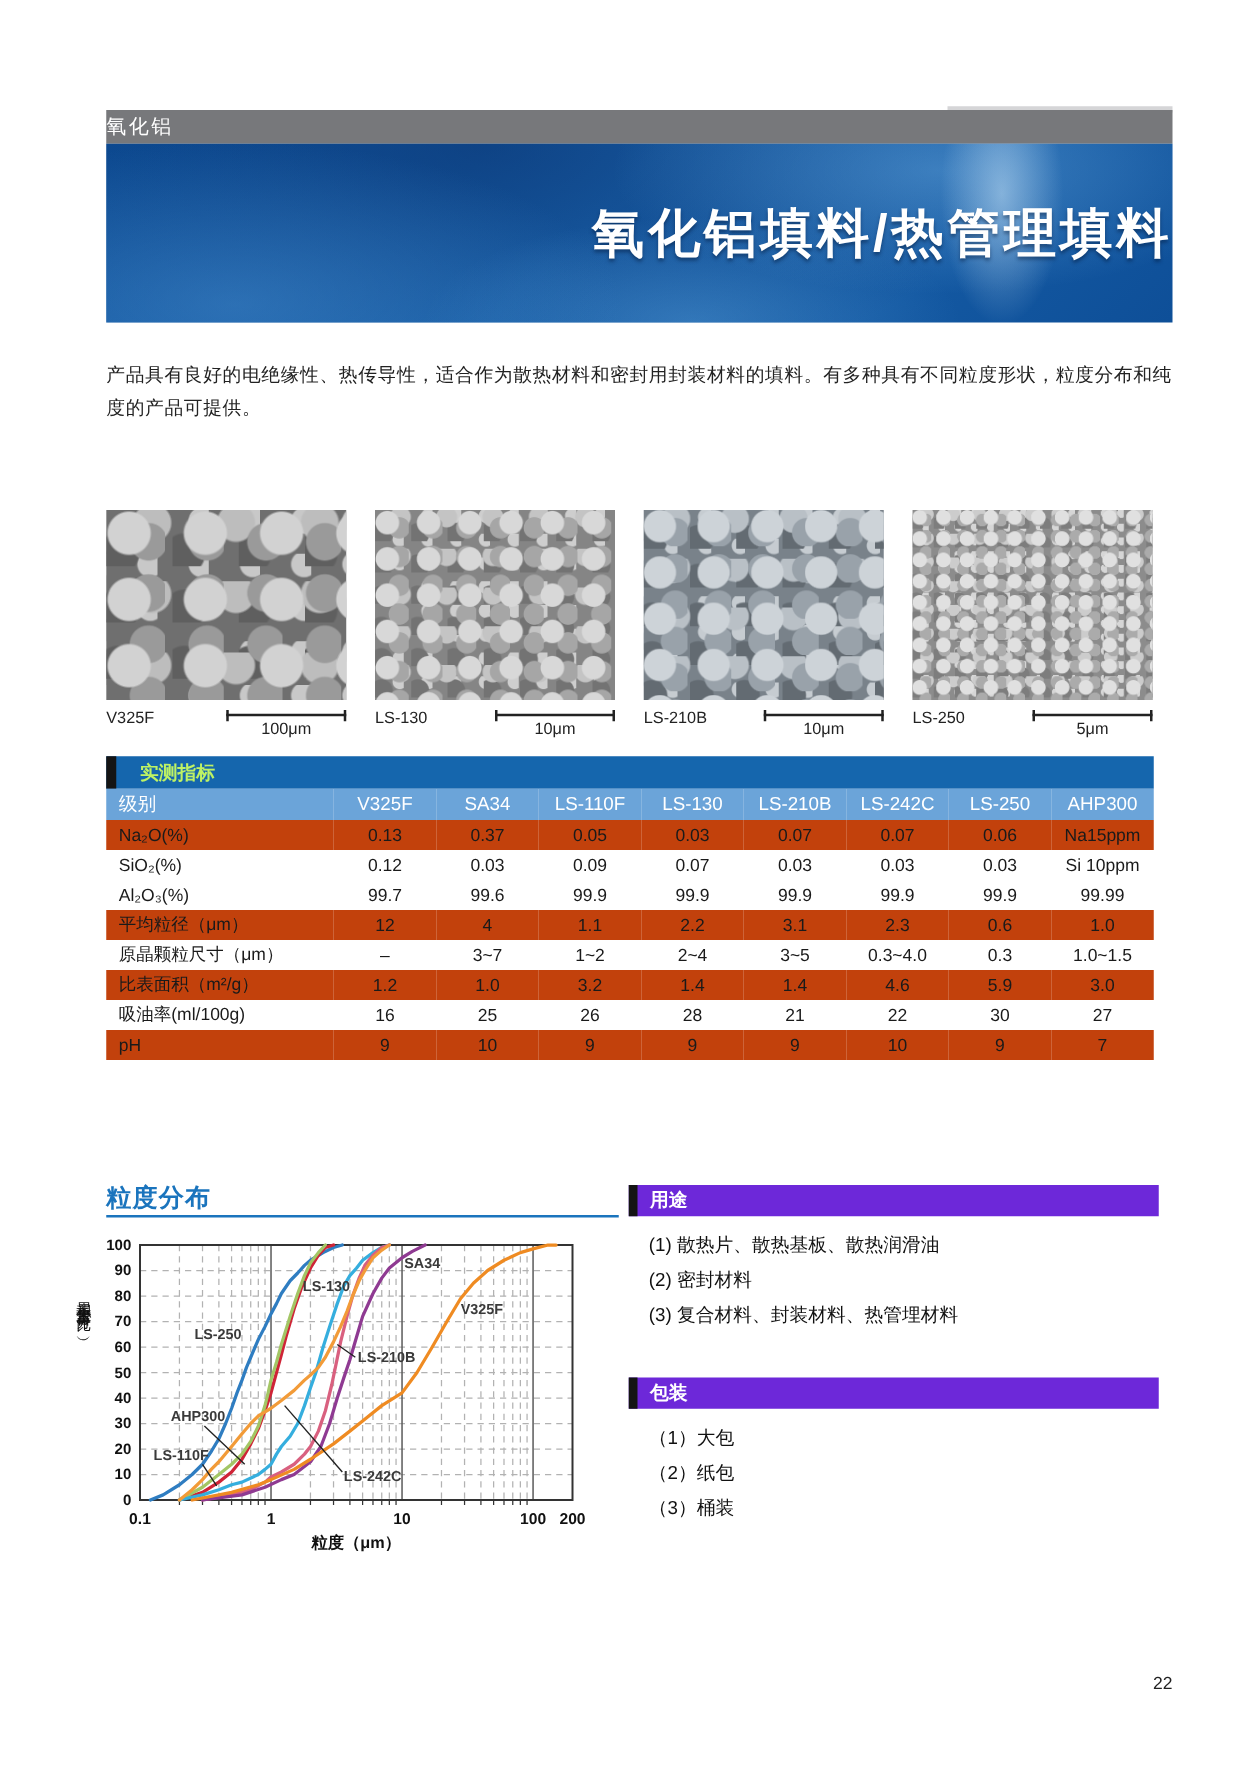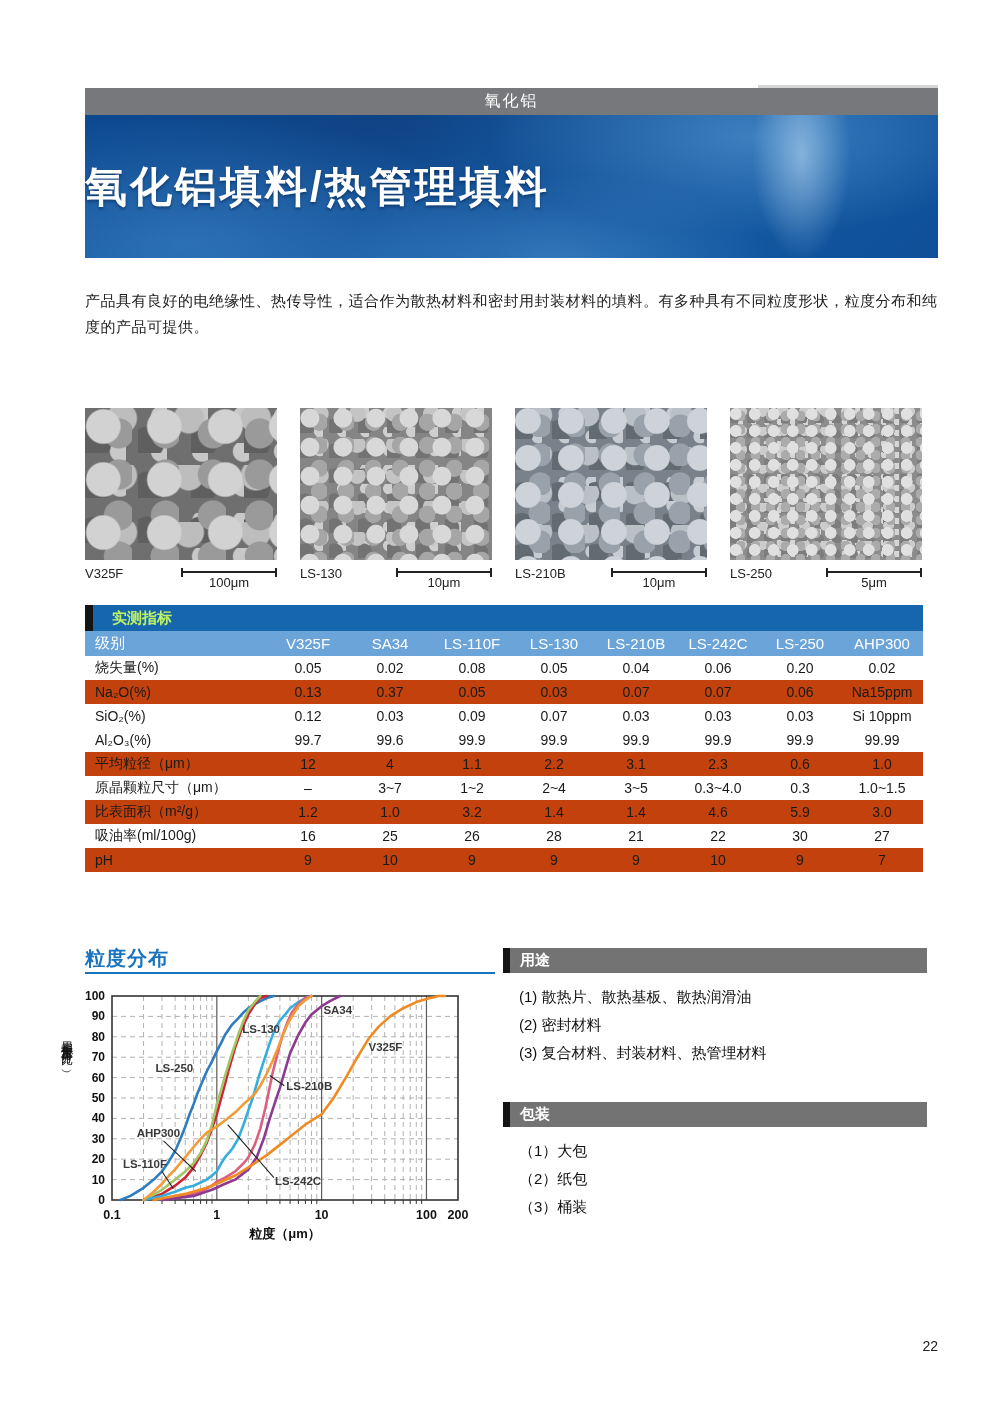--- a/index.html
+++ b/index.html
@@ -2,32 +2,32 @@
 <html><head>
 <meta charset="utf-8">
 <style>
   html,body{margin:0;padding:0;background:#ffffff;}
   body{font-family:"Liberation Sans","DejaVu Sans",sans-serif;color:#1a1a1a;}
   .page{position:relative;width:1000px;height:1415px;background:#fff;overflow:hidden;}
 
   
   .strip-light{position:absolute;left:758px;top:85px;width:180px;height:5px;background:#d5d5d7;}
   .topbar{position:absolute;left:85px;top:88px;width:853px;height:27px;background:#77787b;
-          display:flex;align-items:center;justify-content:center;color:#fff;font-size:16px;letter-spacing:2px;}
+          display:flex;align-items:center;color:#fff;font-size:16px;letter-spacing:2px;}
 
   
   .banner{position:absolute;left:85px;top:115px;width:853px;height:143px;
     background:
       radial-gradient(ellipse 70px 150px at 84% 28%, rgba(200,228,248,.55), transparent 70%),
       radial-gradient(ellipse 420px 160px at 78% 15%, rgba(110,175,228,.45), transparent 62%),
       radial-gradient(ellipse 500px 210px at 12% 90%, rgba(70,140,205,.5), transparent 62%),
       radial-gradient(ellipse 330px 130px at 55% 100%, rgba(95,165,222,.4), transparent 65%),
       radial-gradient(ellipse 600px 280px at 35% 0%, rgba(8,45,105,.55), transparent 72%),
       linear-gradient(135deg,#0d4e97 0%,#1a64ae 45%,#0e4f98 100%);
-    display:flex;align-items:center;justify-content:flex-start;}
+    display:flex;align-items:center;justify-content:flex-end;}
   .banner-title{color:#fff;font-size:42px;font-weight:bold;letter-spacing:3px;text-shadow:0 2px 3px rgba(0,20,50,.45);}
 
   
   .intro{position:absolute;left:85px;top:288px;width:853px;font-size:15px;line-height:1.75;letter-spacing:.5px;color:#222;}
 
   
   .sem-row{position:absolute;left:85px;top:408px;width:853px;display:flex;gap:23px;}
   .sem-tile{width:192px;}
   .sem-img{width:192px;height:152px;background-color:#7c7c7c;}
   .sem0{background-image:
@@ -90,21 +90,21 @@
   .pborder{fill:none;stroke:#333;stroke-width:1.6;}
   .tickm{stroke:#333;stroke-width:1;}
   .leader{stroke:#222;stroke-width:1.1;}
   .clabel{font-family:"Liberation Sans",sans-serif;font-size:11.5px;font-weight:600;fill:#3a3a3a;}
   .ytick{font-family:"Liberation Sans",sans-serif;font-size:12px;font-weight:700;fill:#111;text-anchor:end;}
   .xtick{font-family:"Liberation Sans",sans-serif;font-size:12.5px;font-weight:700;fill:#111;text-anchor:middle;}
   .xtitle{font-family:"Liberation Sans",sans-serif;font-size:13px;font-weight:600;fill:#111;text-anchor:middle;}
 
   
   .right-col{position:absolute;left:503px;top:948px;width:424px;}
-  .sec-bar{background:#737373;border-left:7px solid #141414;color:#fff;font-weight:bold;font-size:15px;
+  .sec-bar{background:#6d28d9;border-left:7px solid #141414;color:#fff;font-weight:bold;font-size:15px;
            height:25px;display:flex;align-items:center;padding-left:10px;box-sizing:border-box;}
   .sec-list{margin:10px 0 0 16px;font-size:15px;line-height:1.85;color:#111;}
   .sec-list div{white-space:nowrap;}
   .gap{height:36px;}
 
   .pagenum{position:absolute;left:898px;top:1338px;width:40px;text-align:right;font-size:14px;color:#222;}
 </style>
 </head>
 <body>
 
@@ -172,31 +172,20 @@
           <tr class="colhead">
             <td class="rowlabel">级别</td>
             <td>V325F</td>
             <td>SA34</td>
             <td>LS-110F</td>
             <td>LS-130</td>
             <td>LS-210B</td>
             <td>LS-242C</td>
             <td>LS-250</td>
             <td>AHP300</td>
-          </tr>
-          <tr class="even">
-            <td class="rowlabel">烧失量(%)</td>
-            <td>0.05</td>
-            <td>0.02</td>
-            <td>0.08</td>
-            <td>0.05</td>
-            <td>0.04</td>
-            <td>0.06</td>
-            <td>0.20</td>
-            <td>0.02</td>
           </tr>
           <tr class="odd">
             <td class="rowlabel">Na₂O(%)</td>
             <td>0.13</td>
             <td>0.37</td>
             <td>0.05</td>
             <td>0.03</td>
             <td>0.07</td>
             <td>0.07</td>
             <td>0.06</td>

